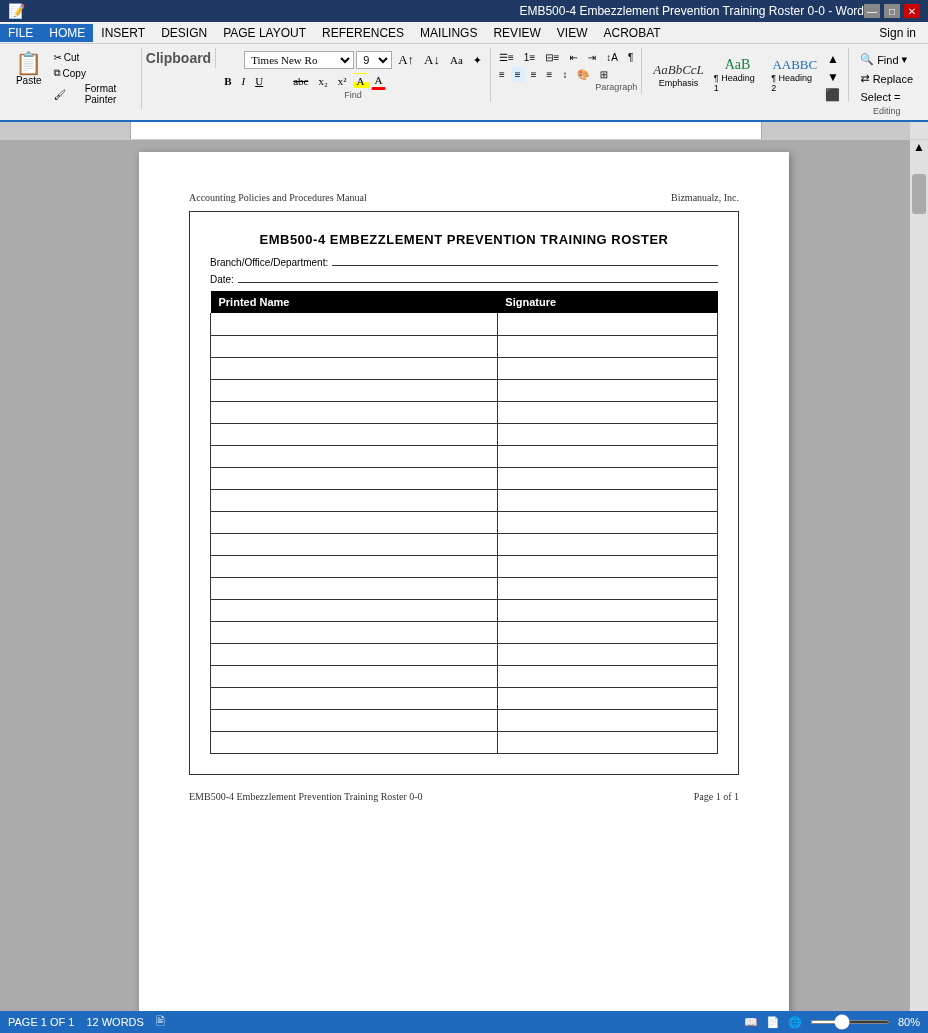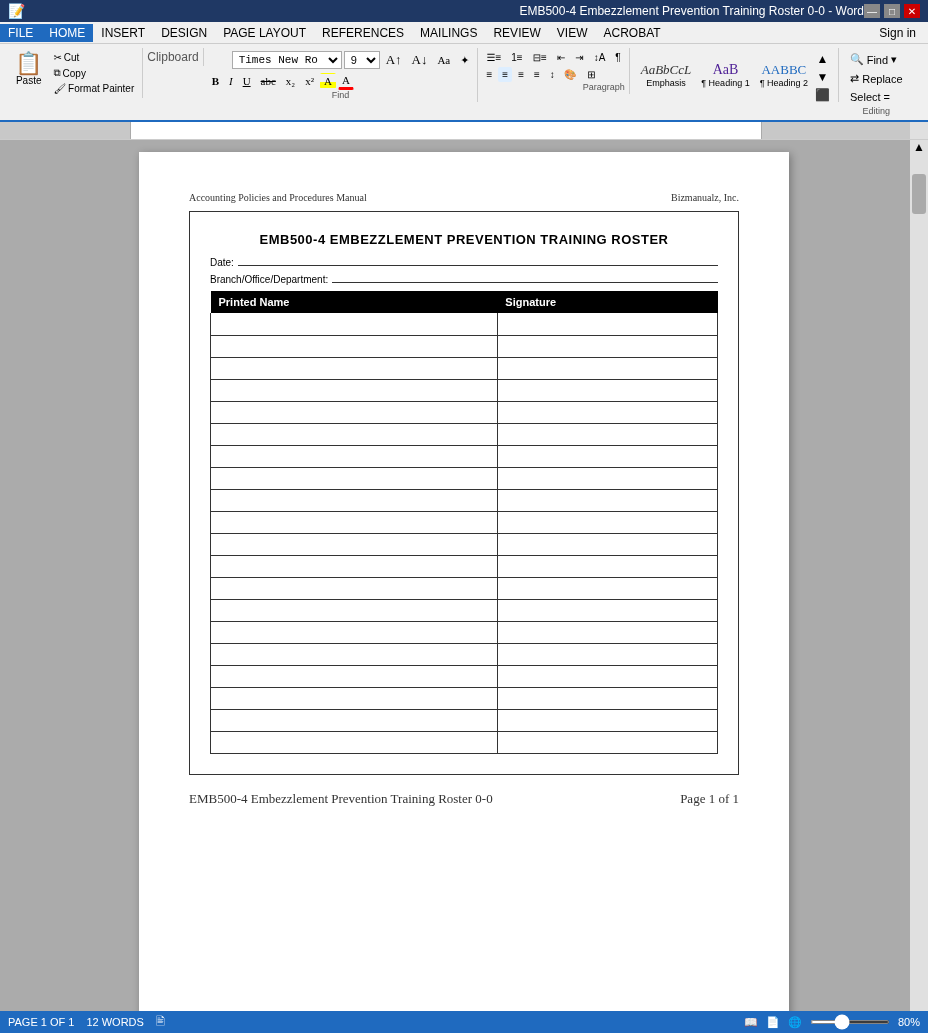--- a/index.html
+++ b/index.html
@@ -73,32 +73,32 @@
       border-radius: 2px;
     }
     .paste-icon { font-size: 22px; line-height: 1; }
     .clipboard-right { display: flex; flex-direction: column; justify-content: space-around; }
     .small-ribbon-btn { background: none; border: 1px solid transparent; cursor: pointer; padding: 1px 3px; font-size: 10px; border-radius: 2px; font-family: Arial, sans-serif; display: flex; align-items: center; gap: 2px; }
 
     
     .font-section { display: flex; flex-direction: column; border-right: 1px solid #ccc; padding: 2px 4px; }
     .font-row1 { display: flex; align-items: center; gap: 2px; margin-bottom: 2px; }
     .font-row2 { display: flex; align-items: center; gap: 2px; }
-    .font-select { font-size: 11px; border: 1px solid #aaa; padding: 1px 2px; background: white; width: 110px; font-family: Liberation Mono, monospace; margin-left: 24px; }
+    .font-select { font-size: 11px; border: 1px solid #aaa; padding: 1px 2px; background: white; width: 110px; font-family: Liberation Serif, serif; margin-left: 24px; }
     .font-size-select { font-size: 11px; border: 1px solid #aaa; padding: 1px 2px; background: white; width: 36px; font-family: Arial, sans-serif; }
     .font-btn { background: none; border: 1px solid transparent; cursor: pointer; padding: 1px 3px; font-size: 11px; border-radius: 2px; font-family: 'Times New Roman', serif; }
     .font-btn-b { font-weight: bold; }
     .font-btn-i { font-style: italic; }
     .font-btn-u { text-decoration: underline; }
 
     
     .styles-section { display: flex; align-items: center; border-right: 1px solid #ccc; padding: 2px 6px; }
     .style-item { display: flex; flex-direction: column; align-items: center; padding: 2px 4px; cursor: pointer; border: 1px solid transparent; border-radius: 2px; font-size: 10px; }
     .style-emphasis { font-style: italic; font-size: 13px; font-family: 'Times New Roman', serif; color: #333; }
-    .style-heading1 { font-size: 14px; color: #4c1d95; font-family: 'Times New Roman', serif; }
+    .style-heading1 { font-size: 14px; color: #15803d; font-family: 'Times New Roman', serif; }
     .style-heading2 { font-size: 13px; color: #1f6abf; font-family: 'Times New Roman', serif; }
     .styles-arrow { font-size: 16px; cursor: pointer; padding: 2px; }
 
     
     .editing-section { display: flex; flex-direction: column; padding: 2px 6px; }
     .editing-btn { background: none; border: 1px solid transparent; cursor: pointer; padding: 2px 4px; font-size: 11px; border-radius: 2px; font-family: Arial, sans-serif; display: flex; align-items: center; gap: 3px; white-space: nowrap; }
 
     
     .ruler-container {
       background: #f5f5f5;
@@ -196,21 +196,21 @@
       border: 1px solid #333;
       height: 22px;
       padding: 0;
     }
     .roster-table tr:first-child td { border-top: none; }
     
     .page-footer {
       display: flex;
       justify-content: space-between;
       margin-top: 16px;
-      font-size: 13px;
+      font-size: 10px;
       color: #333;
     }
 
     
     .status-bar {
       background: #1f6abf;
       color: white;
       height: 22px;
       display: flex;
       align-items: center;
@@ -273,41 +273,41 @@
           <span>⧉</span>
           <span>Copy</span>
         </button>
         <button class="small-ribbon-btn">
           <span>🖌</span>
           <span>Format Painter</span>
         </button>
       </div>
     </div>
     <div style="display:flex;flex-direction:column;align-items:center;border-right:1px solid #ccc;padding:2px 4px;">
-      <div style="font-size:12px;color:#555;margin-top:auto;">Clipboard</div>
+      <div style="font-size:14px;color:#555;margin-top:auto;font-weight:bold;">Clipboard</div>
     </div>
 
     <div class="font-section">
       <div class="font-row1">
         <select class="font-select">
           <option>Times New Ro</option>
         </select>
         <select class="font-size-select">
           <option>9</option>
         </select>
         <button class="font-btn" style="font-size:13px;">A↑</button>
         <button class="font-btn" style="font-size:13px;">A↓</button>
         <button class="font-btn">Aa</button>
         <button class="font-btn">✦</button>
       </div>
       <div class="font-row2">
         <button class="font-btn font-btn-b">B</button>
         <button class="font-btn font-btn-i">I</button>
         <button class="font-btn font-btn-u">U</button>
-        <button class="font-btn" style="text-decoration:line-through;">abc</button>
+        <button class="font-btn" style="text-decoration:line-through;margin-left:20px;">abc</button>
         <button class="font-btn">x₂</button>
         <button class="font-btn">x²</button>
         <button class="font-btn" style="background:linear-gradient(transparent 60%, yellow 60%);">A</button>
         <button class="font-btn" style="border-bottom:3px solid red;">A</button>
       </div>
       <div style="font-size:9px;color:#555;text-align:center;">Find</div>
     </div>
 
     <div style="display:flex;flex-direction:column;border-right:1px solid #ccc;padding:2px 4px;">
       <div style="display:flex;gap:2px;margin-bottom:2px;">
@@ -374,25 +374,25 @@
 
     <div class="page-header">
       <span>Accounting Policies and Procedures Manual</span>
       <span>Bizmanualz, Inc.</span>
     </div>
 
     <div class="doc-border">
       <div class="doc-title">EMB500-4 EMBEZZLEMENT PREVENTION TRAINING ROSTER</div>
 
       <div class="field-line">
+        <span>Branch/Office/Department:</span>
+        <span class="field-underline"></span>
+      </div>
+      <div class="field-line">
         <span>Date:</span>
-        <span class="field-underline"></span>
-      </div>
-      <div class="field-line">
-        <span>Branch/Office/Department:</span>
         <span class="field-underline"></span>
       </div>
 
       <table class="roster-table">
         <thead>
           <tr>
             <th>Printed Name</th>
             <th>Signature</th>
           </tr>
         </thead>

